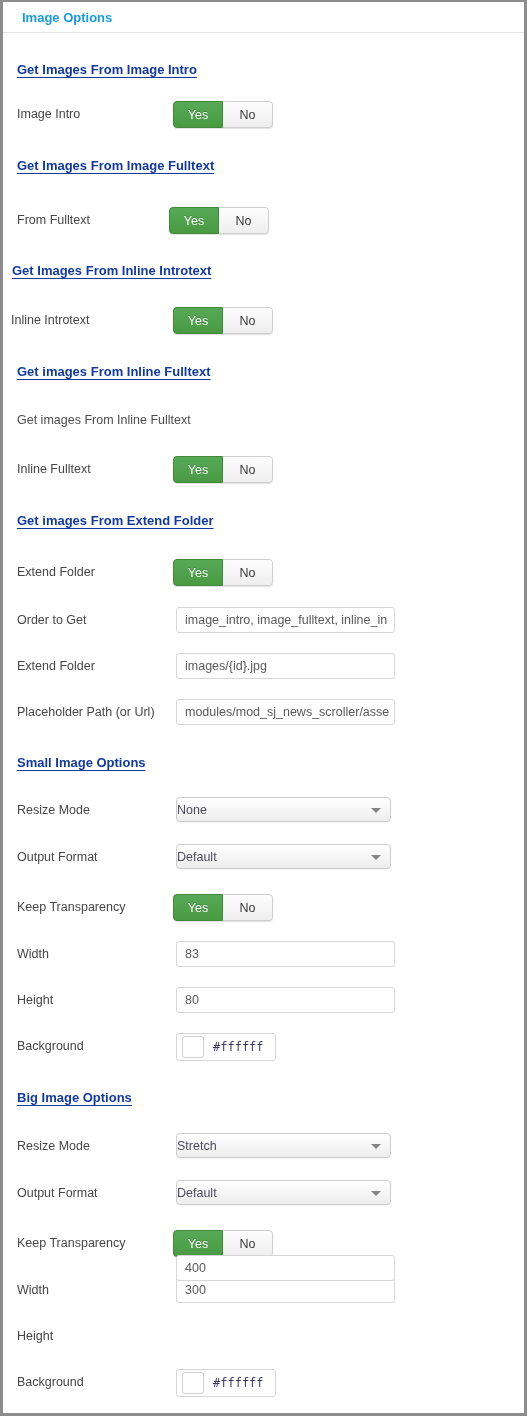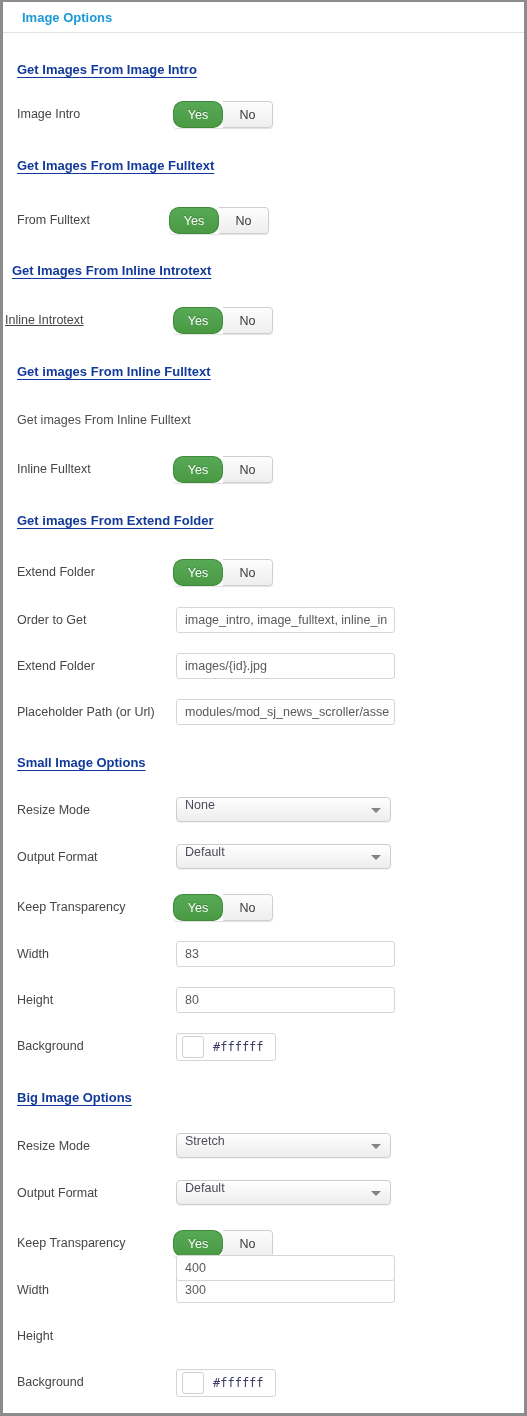--- a/index.html
+++ b/index.html
@@ -63,21 +63,21 @@
     box-sizing:border-box;
     border:1px solid #cfcfcf;
   }
   .toggle .opt.on{
     background:linear-gradient(#57a957,#4a9a43);
     background-color:#4a9b43;
     color:#ffffff;
     border-color:#418a3c;
     border-right-color:#3f8a3a;
     text-shadow:0 -1px 0 rgba(0,0,0,.22);
-    border-top-left-radius:4px;border-bottom-left-radius:4px;border-radius:10px;
+    border-top-left-radius:4px;border-bottom-left-radius:4px;
   }
   .toggle .opt.off{
     background:linear-gradient(#fdfdfd,#eeeeee);
     color:#3a3a3a;
     border-left:none;
     border-top-right-radius:4px;border-bottom-right-radius:4px;
   }
 
   
   .txt{
@@ -91,27 +91,26 @@
     font-size:12.5px;
     color:#5a5a5a;
     overflow:hidden;
     white-space:nowrap;
   }
   .txt span{display:block;white-space:nowrap;}
 
   
   .sel{
     position:relative;
-    display:flex;align-items:flex-start;
+    display:flex;align-items:center;
     width:215px;height:25px;
     box-sizing:border-box;
     border:1px solid #cdcdcd;
     border-radius:4px;
     background:linear-gradient(#ffffff,#ededed);
-    padding-left:8px;
     font-size:12.5px;
     color:#4c4c5a;
     box-shadow:0 1px 1px rgba(0,0,0,.05);
   }
   .sel .caret{
     position:absolute;right:9px;top:50%;
     margin-top:-2px;
     width:0;height:0;
     border-left:5px solid transparent;
     border-right:5px solid transparent;
@@ -162,21 +161,21 @@
         <div class="opt on">Yes</div>
         <div class="opt off">No</div>
       </div>
       <div class="section-head" style="position: absolute; left: 14px; top: 156px;">Get Images From Image Fulltext</div>
       <div class="label" style="position: absolute; left: 14px; top: 210px; width: 150px;">From Fulltext</div>
       <div class="toggle" style="position: absolute; left: 166px; top: 205px;">
         <div class="opt on">Yes</div>
         <div class="opt off">No</div>
       </div>
       <div class="section-head" style="position: absolute; left: 9px; top: 261px;">Get Images From Inline Introtext</div>
-      <div class="label" style="position: absolute; left: 2px; top: 310px; width: 150px; text-decoration: underline;">Inline Introtext</div>
+      <div class="label" style="position: absolute; left: 8px; top: 310px; width: 150px;">Inline Introtext</div>
       <div class="toggle" style="position: absolute; left: 170px; top: 305px;">
         <div class="opt on">Yes</div>
         <div class="opt off">No</div>
       </div>
       <div class="section-head" style="position: absolute; left: 14px; top: 362px;">Get images From Inline Fulltext</div>
       <div class="desc" style="position: absolute; left: 14px; top: 411px;">Get images From Inline Fulltext</div>
       <div class="label" style="position: absolute; left: 14px; top: 459px; width: 150px;">Inline Fulltext</div>
       <div class="toggle" style="position: absolute; left: 170px; top: 454px;">
         <div class="opt on">Yes</div>
         <div class="opt off">No</div>

